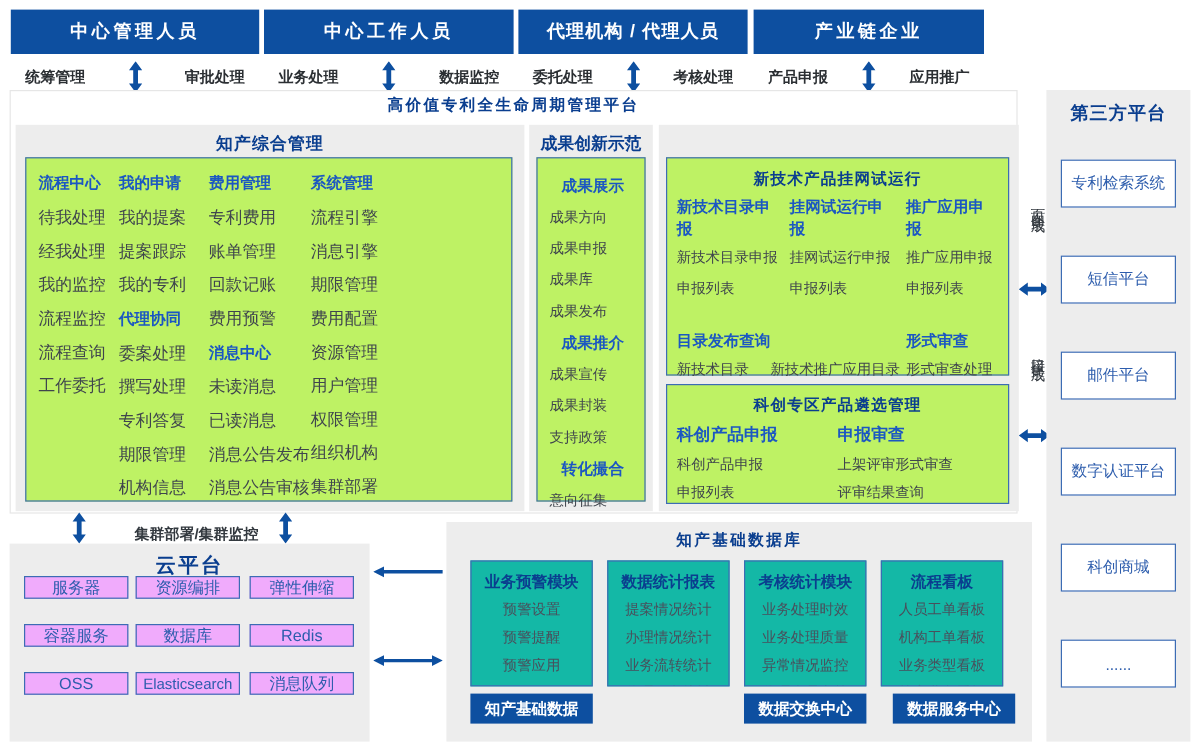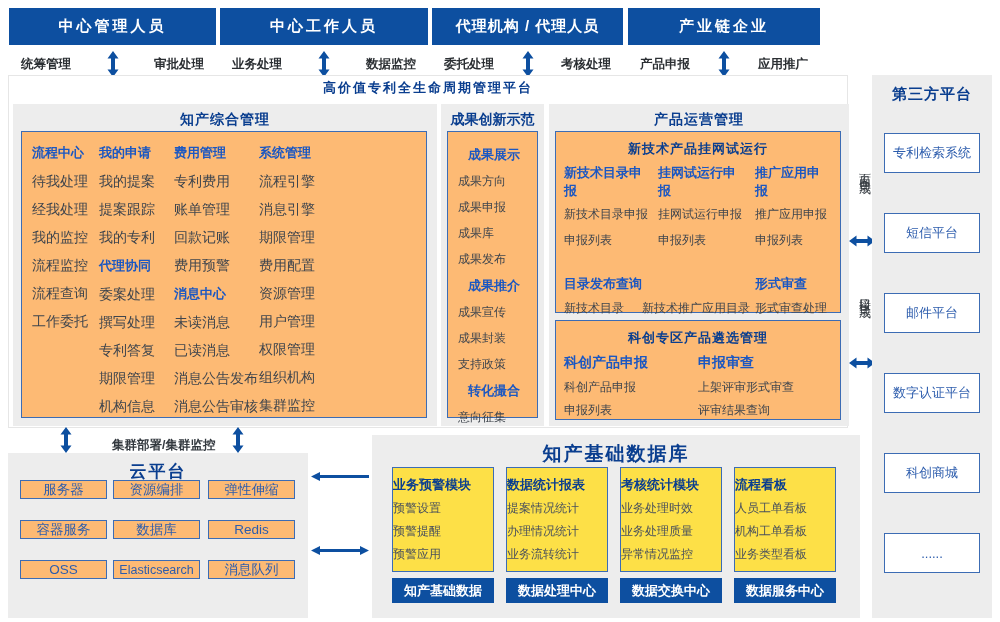--- a/index.html
+++ b/index.html
@@ -4,21 +4,21 @@
 <style>
   :root{
     --c-primary:#0d4fa0; --c-heading:#0a3e8f; --c-group_title:#1b57c2;
     --c-box_border:#3c6cb4; --c-item_text:#3f454d; --c-link_blue:#2d5dad; --c-panel_bg:#ededed;
   }
   *{margin:0;padding:0;box-sizing:border-box}
   html,body{width:1000px;height:622px;background:#fff;font-family:"Liberation Sans","DejaVu Sans",sans-serif;}
   .canvas{position:relative;width:1000px;height:622px;overflow:hidden;background:#fff;}
   .ab{position:absolute}
   .panel{background:var(--c-panel_bg);}
-  .wbox{background:#fdba74;border:1px solid var(--c-box_border);position:absolute;}
+  .wbox{background:#bef264;border:1px solid var(--c-box_border);position:absolute;}
   
   .actor{position:absolute;top:8px;}
   .actor-box{height:37px;background:var(--c-primary);color:#fff;font-weight:bold;font-size:15px;
              letter-spacing:3px;display:flex;align-items:center;justify-content:center;}
   .actor-row{display:flex;justify-content:space-between;align-items:center;padding:0 12px;margin-top:7px;height:24px;}
   .alab{font-size:12.5px;font-weight:600;color:#2b2f33;white-space:nowrap;}
   .varrow{width:12px;height:26px;fill:var(--c-primary);}
   .harrow{fill:var(--c-primary);}
   
   .main-panel{left:8px;top:75px;width:840px;height:353px;background:#fff;border:1px solid #e6e6e6;}
@@ -43,25 +43,25 @@
   
   .vtext{writing-mode:vertical-rl;font-size:12px;color:#33393f;letter-spacing:3px;}
   
   .side-title{text-align:center;padding-top:10px;font-size:15px;font-weight:bold;color:var(--c-heading);letter-spacing:1px;}
   .side-box{position:absolute;left:12px;width:96px;height:40px;background:#fff;border:1px solid var(--c-box_border);
             color:var(--c-link_blue);font-size:13px;display:flex;align-items:center;justify-content:center;white-space:nowrap;}
   
   .cluster-lbl{font-size:12.5px;font-weight:600;color:#33393f;white-space:nowrap;}
   
   .cloud-title{text-align:center;padding-top:7px;font-size:17px;font-weight:bold;color:var(--c-heading);letter-spacing:2px;}
-  .cloud-box{position:absolute;width:87px;height:19px;background:#fdba74;border:1px solid var(--c-box_border);
+  .cloud-box{position:absolute;width:87px;height:19px;background:#f0abfc;border:1px solid var(--c-box_border);
              color:var(--c-link_blue);font-size:13.5px;display:flex;align-items:center;justify-content:center;white-space:nowrap;}
   
-  .db-title{text-align:center;padding-top:6px;font-size:19px;font-weight:bold;color:var(--c-heading);letter-spacing:2px;}
-  .db-box{position:absolute;top:32px;width:102px;height:105px;background:#fde047;border:1px solid var(--c-box_border);text-align:left;overflow:hidden;}
+  .db-title{text-align:center;padding-top:6px;font-size:13px;font-weight:bold;color:var(--c-heading);letter-spacing:2px;}
+  .db-box{position:absolute;top:32px;width:102px;height:105px;background:#14b8a6;border:1px solid var(--c-box_border);text-align:center;overflow:hidden;}
   .db-t{font-size:13px;font-weight:bold;color:var(--c-heading);margin:8px 0 6px;white-space:nowrap;}
   .db-it{font-size:12px;color:#49505c;margin-bottom:6px;white-space:nowrap;}
   .db-chip{position:absolute;top:143px;width:102px;height:25px;background:var(--c-primary);color:#fff;font-size:13px;
            font-weight:bold;display:flex;align-items:center;justify-content:center;white-space:nowrap;text-align:center;}
 </style>
 </head>
 <body>
 
 <div class="canvas">
 
@@ -149,21 +149,21 @@
           <div style="width:58px">
             <div class="grp-t">系统管理</div>
             <div class="it">流程引擎</div>
             <div class="it">消息引擎</div>
             <div class="it">期限管理</div>
             <div class="it">费用配置</div>
             <div class="it">资源管理</div>
             <div class="it">用户管理</div>
             <div class="it">权限管理</div>
             <div class="it">组织机构</div>
-            <div class="it">集群监控</div>
+            <div class="it">集群部署</div>
           </div>
         </div>
       </div>
     </div>
 
     <div class="sec" style="left:432px;top:28px;width:103px;height:322px">
       <div class="sec-title" style="letter-spacing:0">成果创新示范</div>
       <div class="wbox" style="left:6px;top:27px;width:91px;height:287px">
         <div class="ac-pad">
           <div class="ac-t">成果展示</div>
@@ -177,21 +177,20 @@
           <div class="ac-it">支持政策</div>
           <div class="ac-t">转化撮合</div>
           <div class="ac-it">意向征集</div>
           <div class="ac-it">撮合服务</div>
           <div class="ac-it">转化备案</div>
         </div>
       </div>
     </div>
 
     <div class="sec" style="left:540px;top:28px;width:300px;height:322px">
-      <div class="sec-title">产品运营管理</div>
       <div class="wbox" style="left:6px;top:27px;width:286px;height:182px">
         <div class="pbox-t">新技术产品挂网试运行</div>
         <div class="p-cols">
           <div style="width:94px">
             <div class="p-t" style="width:80px">新技术目录申报</div>
             <div class="p-it">新技术目录申报</div>
             <div class="p-it">申报列表</div>
           </div>
           <div style="width:97px">
             <div class="p-t" style="width:80px">挂网试运行申报</div>
@@ -308,18 +307,17 @@
       <div class="db-it">代理人员考核</div>
     </div>
     <div class="db-box" style="left:362px">
       <div class="db-t">流程看板</div>
       <div class="db-it">人员工单看板</div>
       <div class="db-it">机构工单看板</div>
       <div class="db-it">业务类型看板</div>
       <div class="db-it">核心业务看板</div>
     </div>
     <div class="db-chip" style="left:20px">知产基础数据</div>
-    <div class="db-chip" style="left:134px">数据处理中心</div>
     <div class="db-chip" style="left:248px">数据交换中心</div>
-    <div class="db-chip" style="left:362px">数据服务中心</div>
+    <div class="db-chip" style="left:372px">数据服务中心</div>
   </div>
 
 </div>
 
 </body></html>

